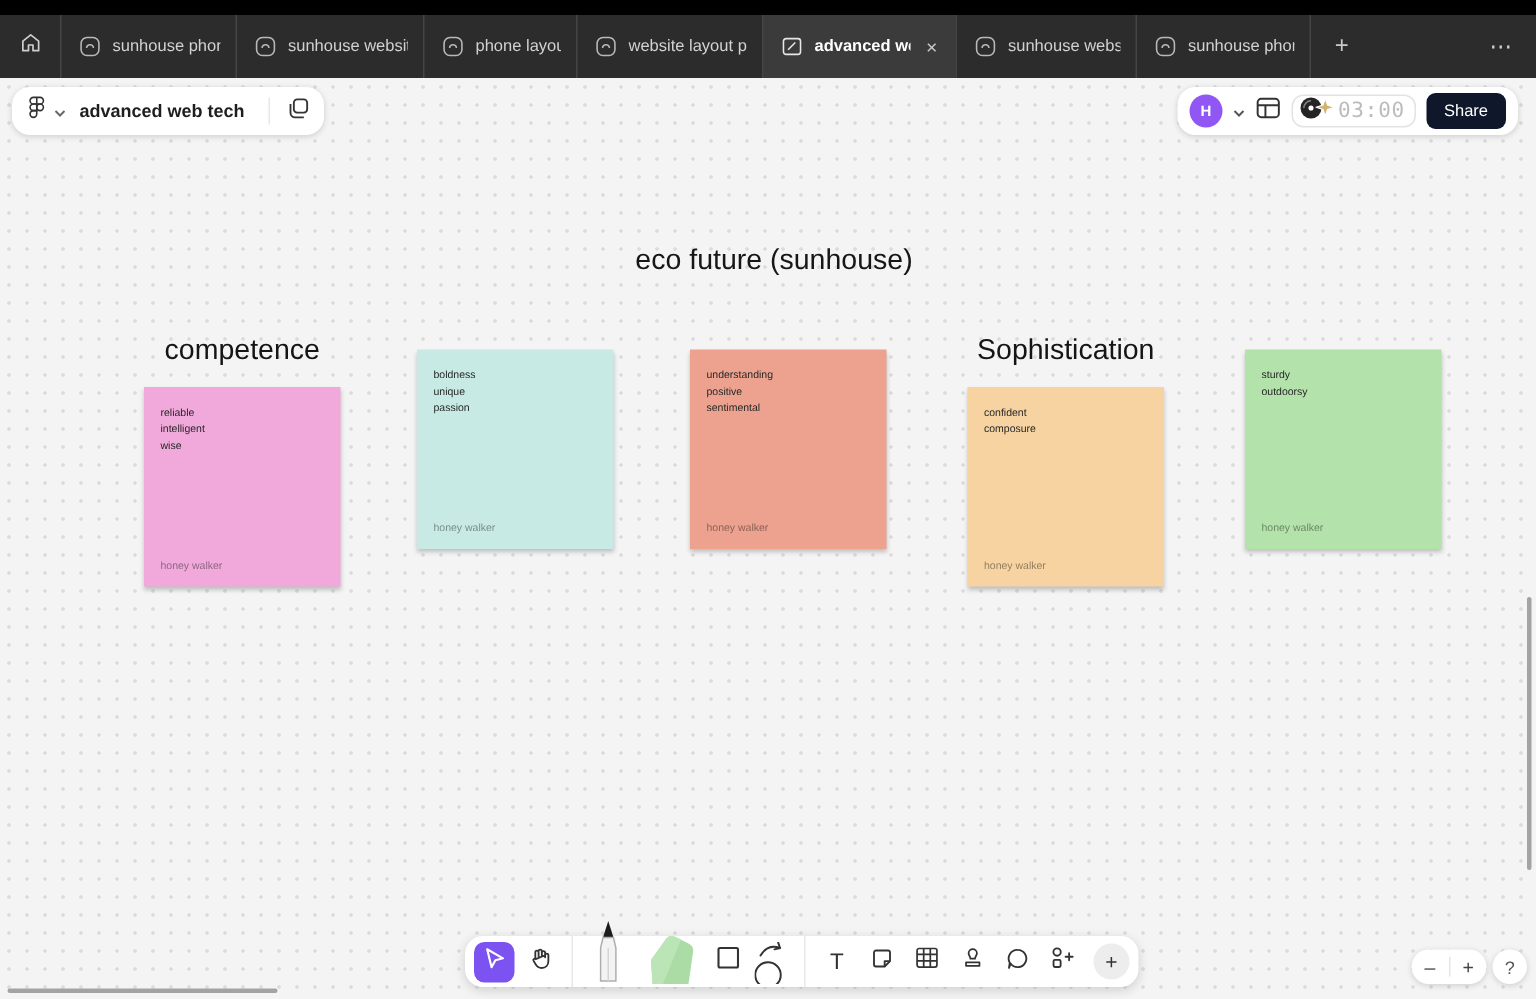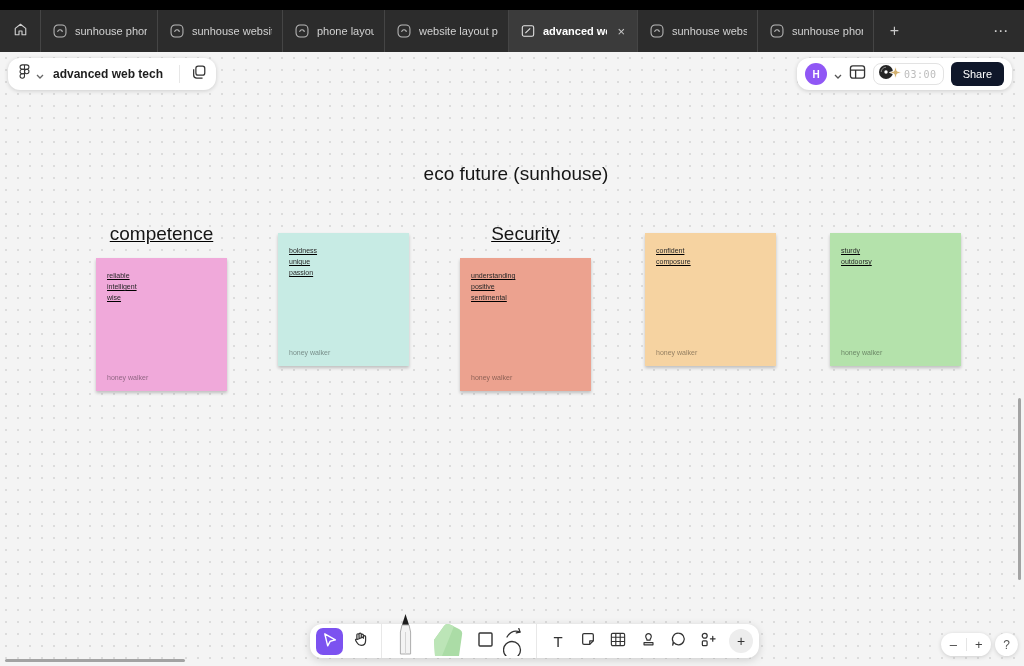--- a/index.html
+++ b/index.html
@@ -22,39 +22,39 @@
     justify-content:center; color:#c9c9c9; font-size:16px; font-weight:300; flex:none; }
   .overflow-btn { margin-left:auto; width:46px; display:flex; align-items:center;
     justify-content:center; color:#cfcfcf; font-size:15px; letter-spacing:1px; flex:none; }
 
   
   .canvas { position:absolute; top:52px; left:0; right:0; bottom:0; background-color:#f4f4f4;
     background-image:radial-gradient(circle,#dcdcdc 1px,transparent 1.3px);
     background-size:12px 12px; }
   .board-title { position:absolute; top:111px; left:0; width:1032px; text-align:center;
     font-size:19px; color:#161616; }
-  .group { position:absolute; top:171px; width:131px;text-decoration:underline; }
+  .group { position:absolute; top:171px; width:131px; }
   .group-heading { font-size:19px; text-align:center; height:25px; color:#151515; white-space:nowrap; }
   .sticky { margin-top:10px; height:133px; position:relative; padding:12px 11px;
     box-shadow:0 2px 3px rgba(0,0,0,.22); }
   .sticky-item { font-size:7px; line-height:11px; color:#272727; }
   .sticky-author { position:absolute; left:11px; bottom:10px; font-size:7px; color:rgba(0,0,0,.42); }
 
   
   .pill { position:absolute; top:58px; height:32px; background:#fff; border-radius:12px;
     box-shadow:0 1px 4px rgba(0,0,0,.16); display:flex; align-items:center; }
   .file-pill { left:8px; padding:0 9px 0 11px; gap:6px; }
   .file-name { font-size:12px; font-weight:700; color:#1e1e1e; margin:0 5px 0 3px; white-space:nowrap; }
   .v-div { width:1px; height:18px; background:#e7e7e7; margin:0 5px; }
   .collab-pill { right:12px; padding:0 8px; gap:7px; }
   .avatar { width:22px; height:22px; border-radius:50%; background:#9057f5; color:#fff;
     font-size:10px; font-weight:700; display:flex; align-items:center; justify-content:center; }
   .timer { height:22px; border:1px solid #e3e3e3; border-radius:8px; display:flex;
     align-items:center; padding:0 6px 0 4px; gap:2px; }
-  .timer-time { font-family:"DejaVu Sans Mono",monospace; font-size:10px; color:#bcbcbc;
+  .timer-time { font-family:"DejaVu Sans Mono",monospace; font-size:14px; color:#bcbcbc;
     letter-spacing:.5px; }
   .share-btn { height:24px; padding:0 12px; border-radius:6px; background:#0f172a; color:#fff;
     font-size:11px; font-weight:500; display:flex; align-items:center; border:none; }
 
   
   .toolbar { position:absolute; left:310px; top:624px; height:34px; background:#fff;
     border-radius:12px; box-shadow:0 2px 8px rgba(0,0,0,.16); display:flex;
     align-items:center; padding:0 6px; gap:4px; }
   .tool { width:26px; height:28px; display:flex; align-items:center; justify-content:center;
     position:relative; flex:none; }
@@ -177,29 +177,29 @@
         </div>
         <div class="group" style="left: 278px;">
           <div class="sticky" style="background:#c7ebe4">
             <div class="sticky-item">boldness</div>
             <div class="sticky-item">unique</div>
             <div class="sticky-item">passion</div>
             <div class="sticky-author">honey walker</div>
           </div>
         </div>
         <div class="group" style="left: 460px;">
-          <div class="group-heading">Security</div>
           <div class="sticky" style="background:#eca28f">
             <div class="sticky-item">understanding</div>
             <div class="sticky-item">positive</div>
             <div class="sticky-item">sentimental</div>
             <div class="sticky-author">honey walker</div>
           </div>
         </div>
         <div class="group" style="left: 645px;">
+          <div class="group-heading">Sophistication</div>
           <div class="sticky" style="background:#f6d3a1">
             <div class="sticky-item">confident</div>
             <div class="sticky-item">composure</div>
             <div class="sticky-author">honey walker</div>
           </div>
         </div>
         <div class="group" style="left: 830px;">
           <div class="sticky" style="background:#b4e2ab">
             <div class="sticky-item">sturdy</div>
             <div class="sticky-item">outdoorsy</div>

